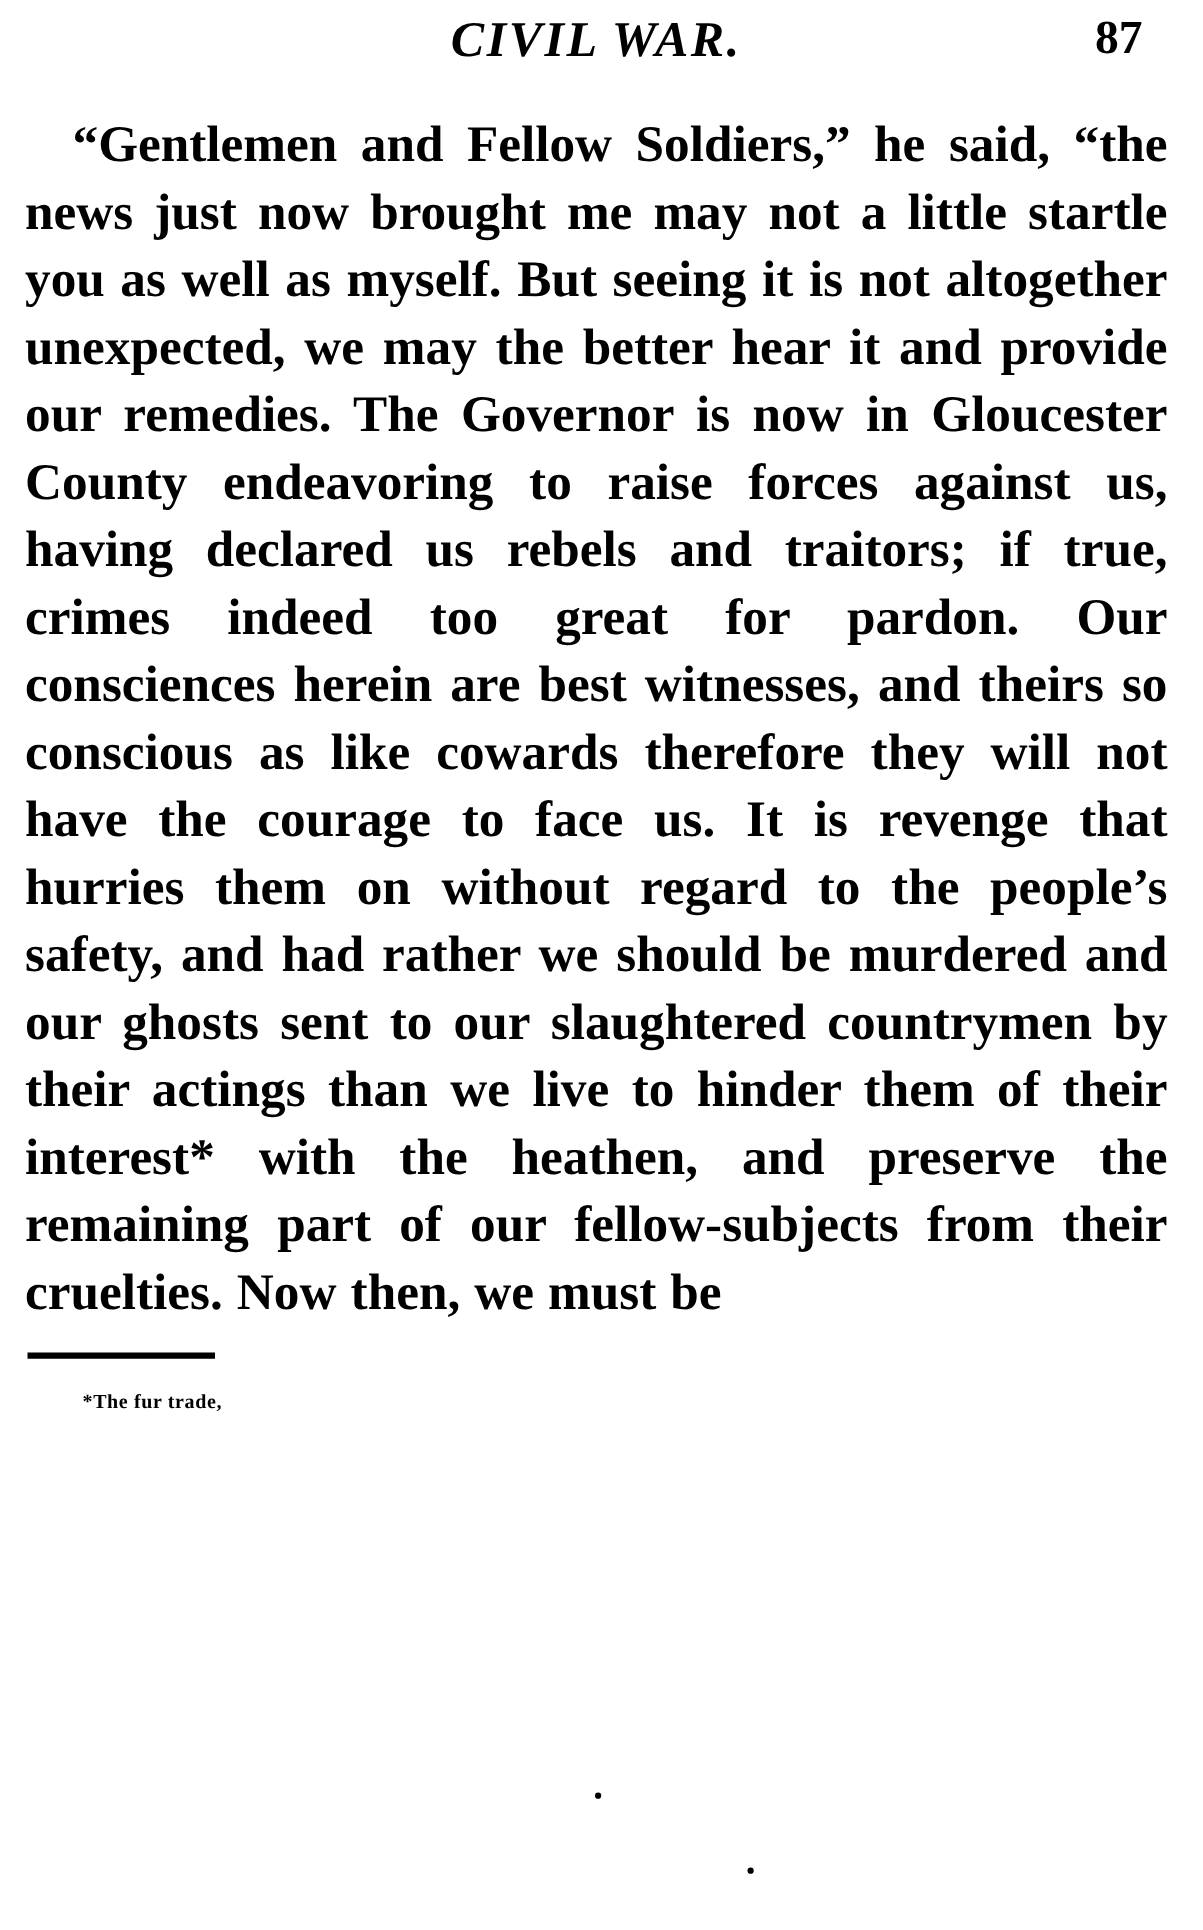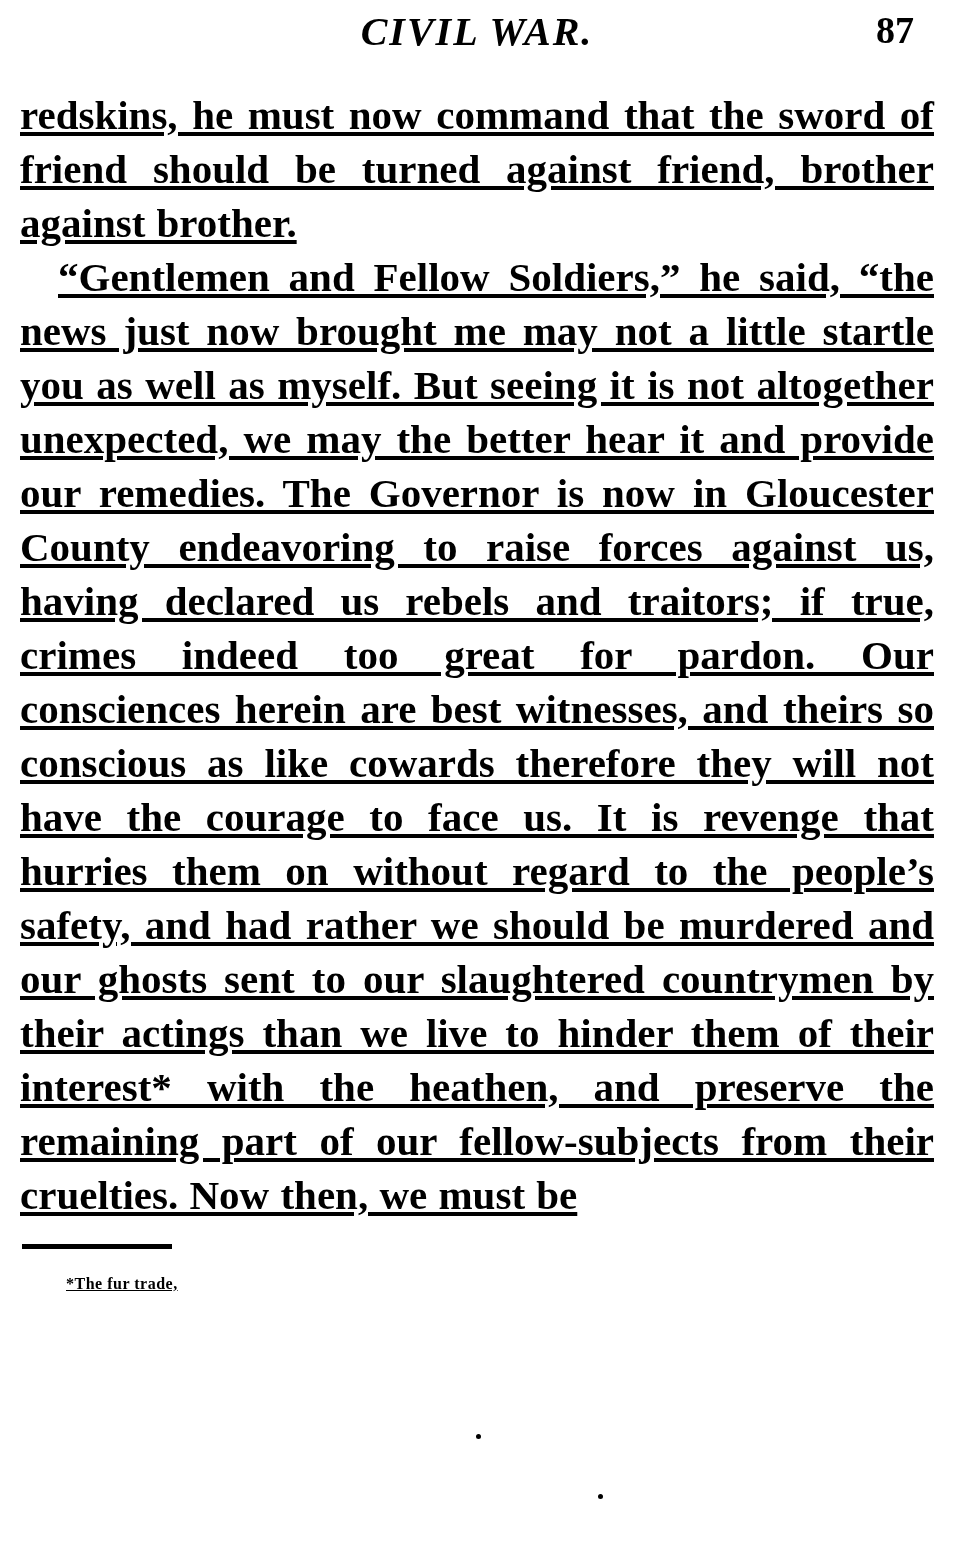--- a/index.html
+++ b/index.html
@@ -13,21 +13,20 @@
     font-family: "Liberation Serif", serif;
     color: #000000;
     overflow: hidden;
   }
   .page {
     position: relative;
     width: 962px;
     height: 1160px;
     box-sizing: border-box;
     padding: 0;
-    text-decoration: underline;
   }
   .running-head {
     position: relative;
     height: 70px;
     margin: 0 28px 0 20px;
   }
   .head-title {
     position: absolute;
     left: 0;
     right: 0;
@@ -94,21 +93,20 @@
 <body>
 
 <div class="page">
 
   <div class="running-head">
     <div class="head-title">CIVIL WAR.</div>
     <div class="head-folio">87</div>
   </div>
 
   <div class="body-text">
-    <p>redskins, he must now command that the sword of friend should be turned against friend, brother against brother.</p>
     <p class="indent">“Gentlemen and Fellow Soldiers,” he said, “the news just now brought me may not a little startle you as well as myself. But seeing it is not altogether unexpected, we may the better hear it and provide our remedies.  The Governor is now in Gloucester County endeavoring to raise forces against us, having declared us rebels and traitors; if true, crimes indeed too great for pardon.  Our consciences herein are best witnesses, and theirs so conscious as like cowards therefore they will not have the courage to face us.  It is revenge that hurries them on without regard to the people’s safety, and had rather we should be murdered and our ghosts sent to our slaughtered countrymen by their actings than we live to hinder them of their interest* with the heathen, and preserve the remaining part of our fellow-subjects from their cruelties.  Now then, we must be</p>
   </div>
 
   <div class="footnote-rule"></div>
   <div class="footnote">*The fur trade,</div>
 
   <div class="stray-dot dot-a"></div>
   <div class="stray-dot dot-b"></div>
 
 </div>

